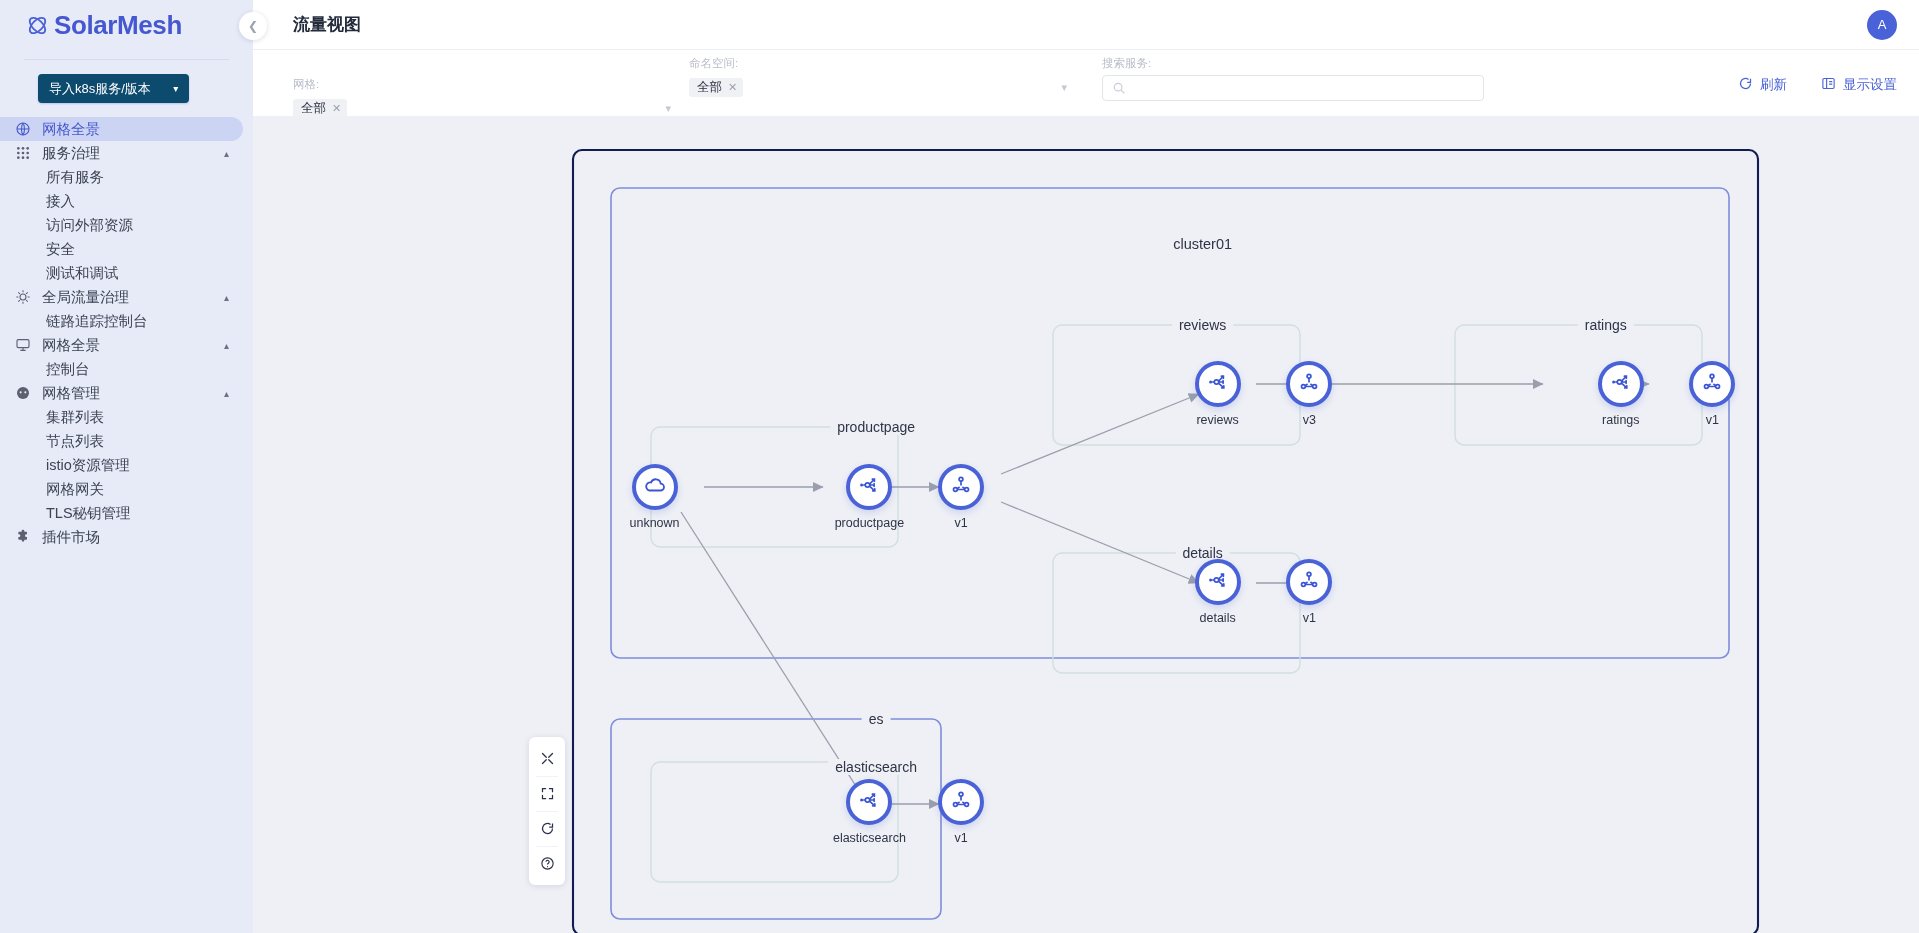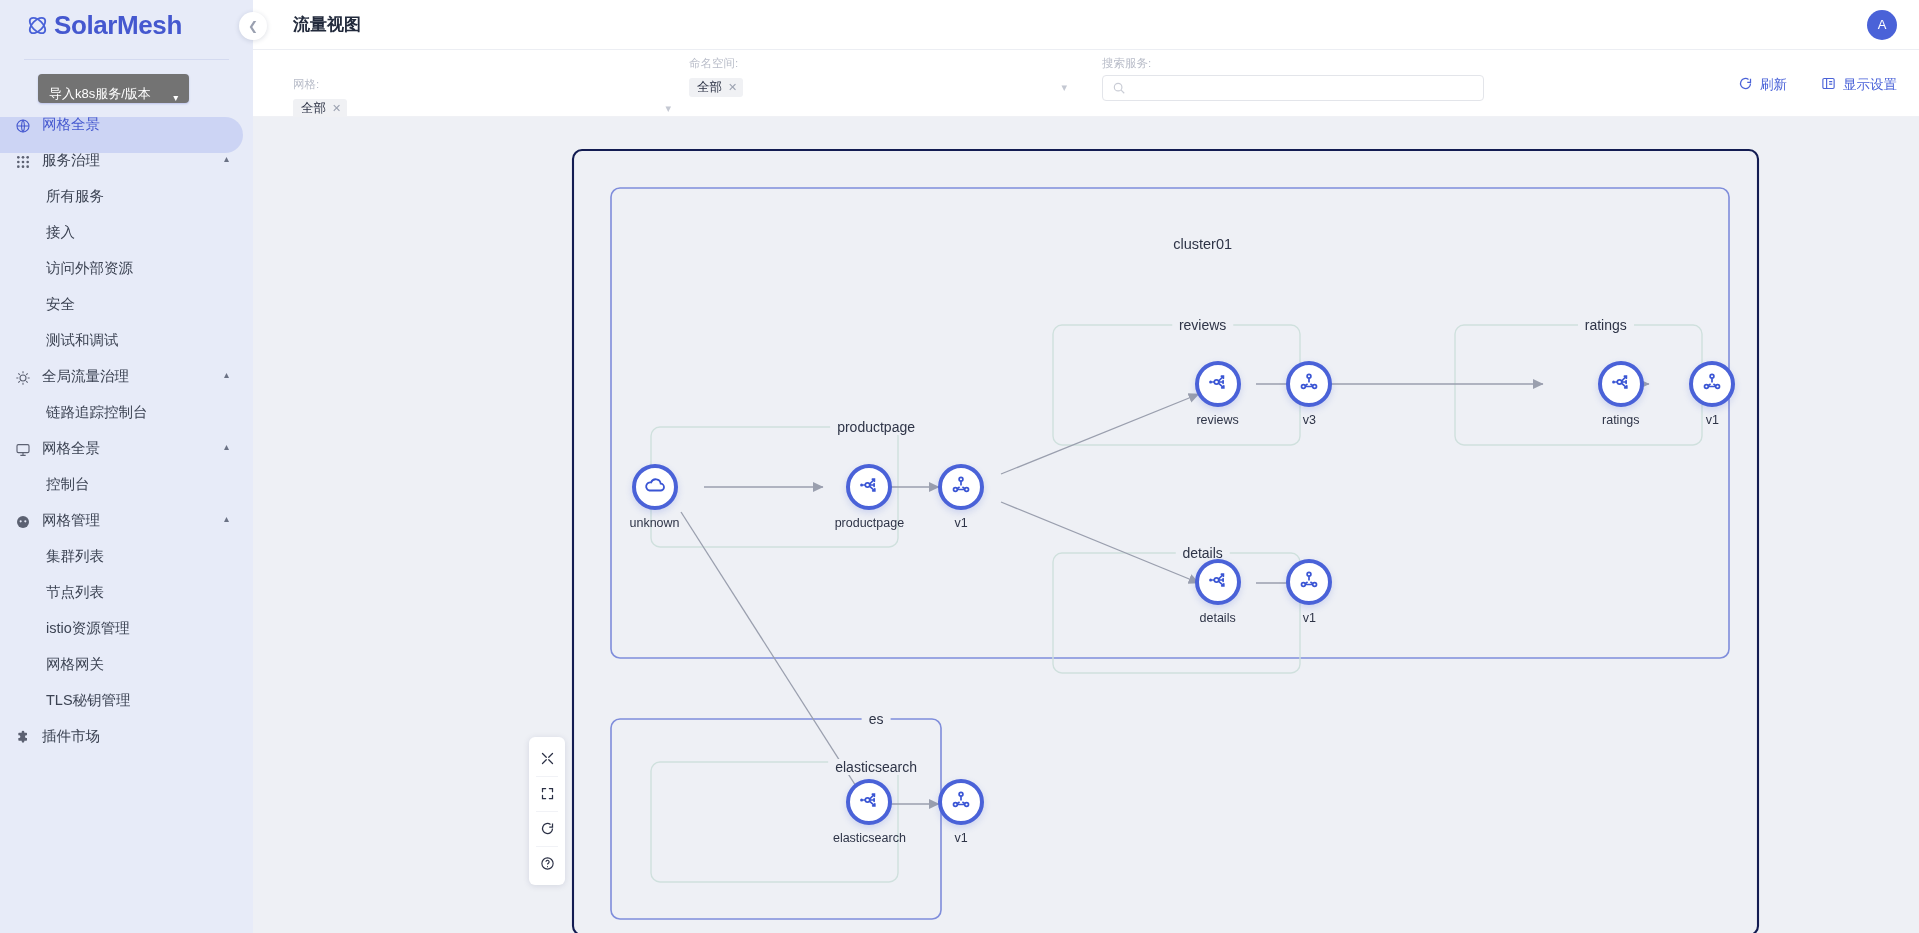--- a/index.html
+++ b/index.html
@@ -24,32 +24,32 @@
     padding-left: 24px; gap: 4px;
   }
   .brand-logo { width: 26px; height: 26px; color: #4a62d8; display:flex; align-items:center; justify-content:center;}
   .brand-name {
     font-size: 26px; font-weight: bold; color: #4558cf;
     letter-spacing: -0.4px;
   }
   .brand-sep { height:1px; background:#d4daf0; margin: 9px 24px 0 24px; }
   .import-wrap { padding: 14px 0 10px 38px; }
   .import-btn {
-    display: inline-flex; align-items: flex-end;
-    background: #737373; color: #fff; border-radius: 4px;
+    display: inline-flex; align-items: center;
+    background: #0c4a6e; color: #fff; border-radius: 4px;
     font-size: 13px; height: 29px; cursor: pointer;
     box-shadow: 0 1px 2px rgba(60,80,200,.25);
   }
   .import-btn .lbl { padding: 0 11px; display:flex; align-items:center; white-space:nowrap; }
   .import-btn .div { width:1px; background: rgba(255,255,255,.45); }
   .import-btn .car { width: 26px; display:flex; align-items:center; justify-content:center; font-size:10px;}
 
   .menu { padding-top: 4px; }
   .m-item {
-    display: flex; align-items: flex-start; height: 36px;
+    display: flex; align-items: center; height: 24px;
     font-size: 14.5px; color: #3b4252; cursor: pointer;
     position: relative;
   }
   .m-item.top { padding-left: 14px; gap: 11px; }
   .m-item.sub { padding-left: 46px; color: #3c4353; }
   .m-item.active {
     background: #ccd4f4; color: #4558cf;
     border-radius: 0 18px 18px 0;
     margin-right: 10px;
   }

